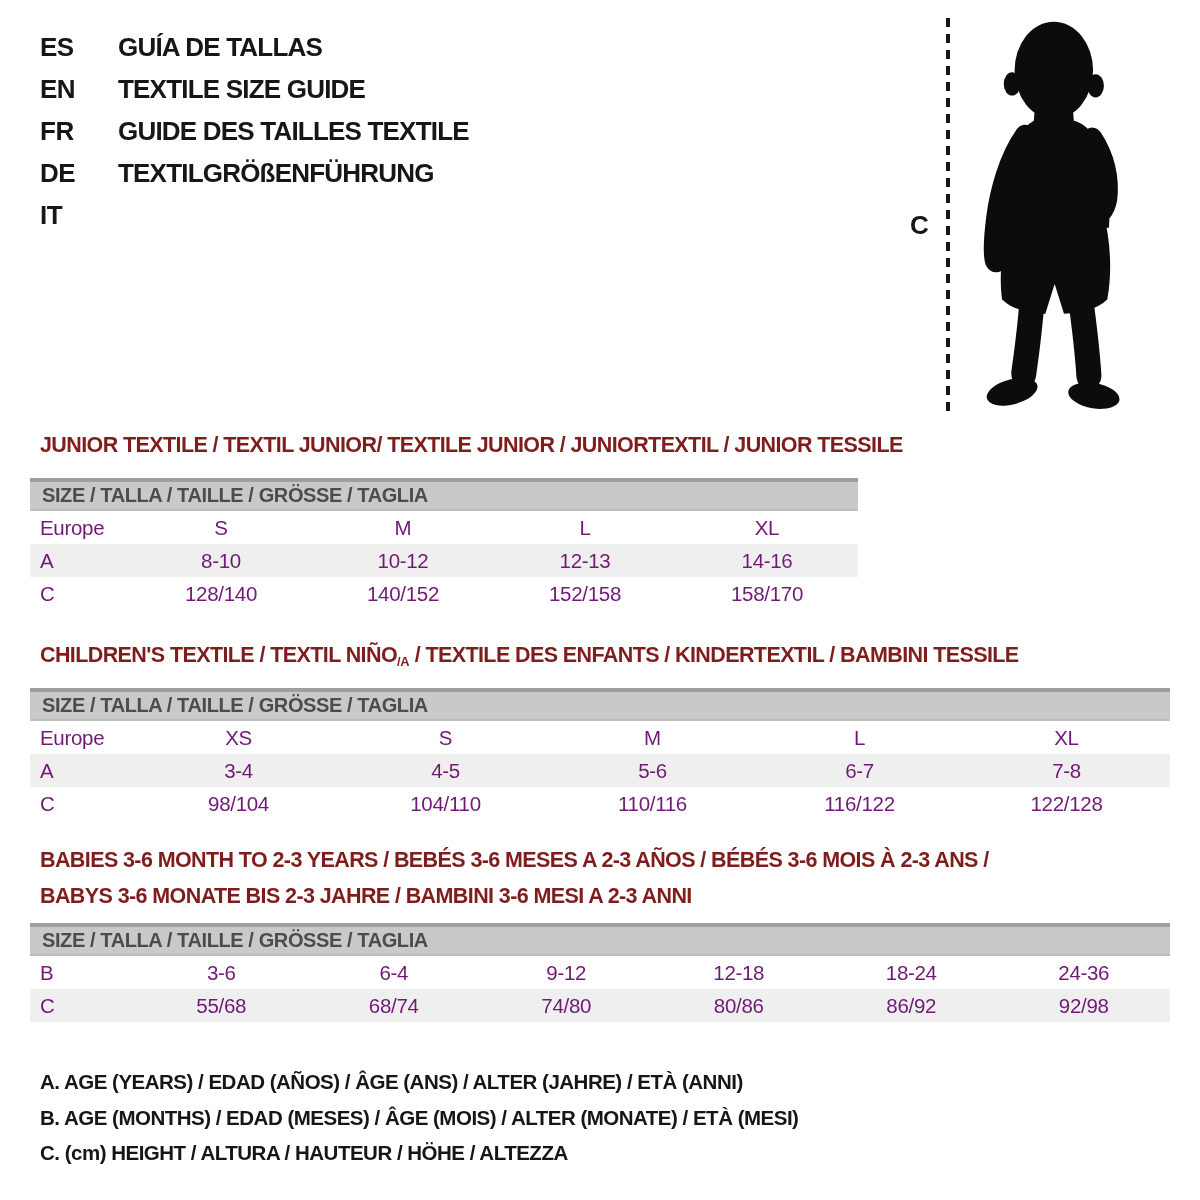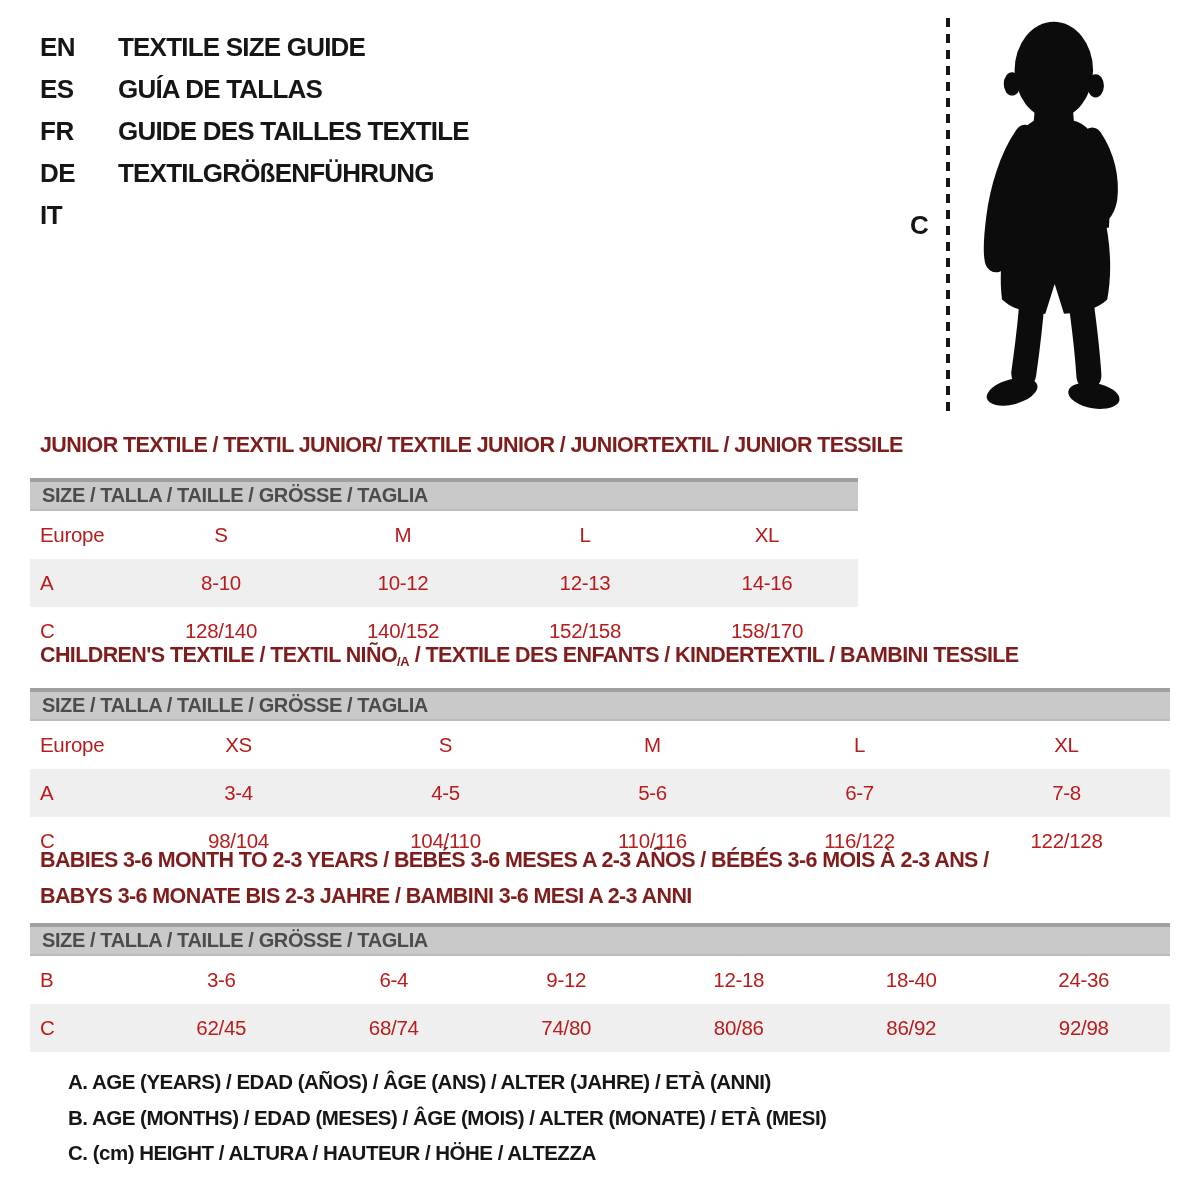--- a/index.html
+++ b/index.html
@@ -25,43 +25,43 @@
     white-space:nowrap;color:#7f1d1d;
   }
   .title-sub{font-size:0.60em;vertical-align:-0.28em;letter-spacing:-0.3px;}
   .two-line{white-space:normal;width:960px;line-height:36px;}
   .stable{position:absolute;left:30px;}
   .size-bar{
     background:#c9c9c9;border-top:4px solid #9f9f9f;border-bottom:2px solid #bcbcbc;
     height:27px;line-height:27px;padding-left:12px;
     font-size:20px;font-weight:700;letter-spacing:-0.4px;color:#4c4c4c;
   }
-  .trow{display:flex;height:48px;align-items:center;font-size:20.5px;letter-spacing:-0.3px;color:#b91c1c;}
+  .trow{display:flex;height:33px;align-items:center;font-size:20.5px;letter-spacing:-0.3px;color:#701a75;}
   .trow.alt{background:#efefef;}
   .tlabel{padding-left:10px;box-sizing:border-box;}
   .t-junior .tlabel{width:100px;}
   .t-wide .tlabel{width:105px;}
   .tcell{flex:1;text-align:center;}
   
   .legend{position:absolute;left:40px;top:1070px;display:flex;flex-direction:column;gap:11.5px;}
-  .legend-line{font-size:20.5px;font-weight:700;letter-spacing:-0.5px;white-space:nowrap;margin-left:28px;}
+  .legend-line{font-size:20.5px;font-weight:700;letter-spacing:-0.5px;white-space:nowrap;}
 </style>
 </head>
 <body>
 
 <div id="canvas">
 
   <div class="lang-block">
     <div class="lang-row">
+      <span class="lang-code">ES</span>
+      <span class="lang-label">GUÍA DE TALLAS</span>
+    </div>
+    <div class="lang-row">
       <span class="lang-code">EN</span>
       <span class="lang-label">TEXTILE SIZE GUIDE</span>
-    </div>
-    <div class="lang-row">
-      <span class="lang-code">ES</span>
-      <span class="lang-label">GUÍA DE TALLAS</span>
     </div>
     <div class="lang-row">
       <span class="lang-code">FR</span>
       <span class="lang-label">GUIDE DES TAILLES TEXTILE</span>
     </div>
     <div class="lang-row">
       <span class="lang-code">DE</span>
       <span class="lang-label">TEXTILGRÖßENFÜHRUNG</span>
     </div>
     <div class="lang-row">
@@ -148,26 +148,26 @@
     <span>BABYS 3-6 MONATE BIS 2-3 JAHRE / BAMBINI 3-6 MESI A 2-3 ANNI</span>
   </div>
   <div class="stable t-wide" style="top:923px;width:1140px;">
     <div class="size-bar">SIZE / TALLA / TAILLE / GRÖSSE / TAGLIA</div>
     <div class="trow">
       <div class="tlabel">B</div>
       <div class="tcell">3-6</div>
       <div class="tcell">6-4</div>
       <div class="tcell">9-12</div>
       <div class="tcell">12-18</div>
-      <div class="tcell">18-40</div>
+      <div class="tcell">18-24</div>
       <div class="tcell">24-36</div>
     </div>
     <div class="trow alt">
       <div class="tlabel">C</div>
-      <div class="tcell">62/45</div>
+      <div class="tcell">55/68</div>
       <div class="tcell">68/74</div>
       <div class="tcell">74/80</div>
       <div class="tcell">80/86</div>
       <div class="tcell">86/92</div>
       <div class="tcell">92/98</div>
     </div>
   </div>
 
   <div class="legend">
     <div class="legend-line">A. AGE (YEARS) / EDAD (AÑOS) / ÂGE (ANS) / ALTER (JAHRE) / ETÀ (ANNI)</div>

